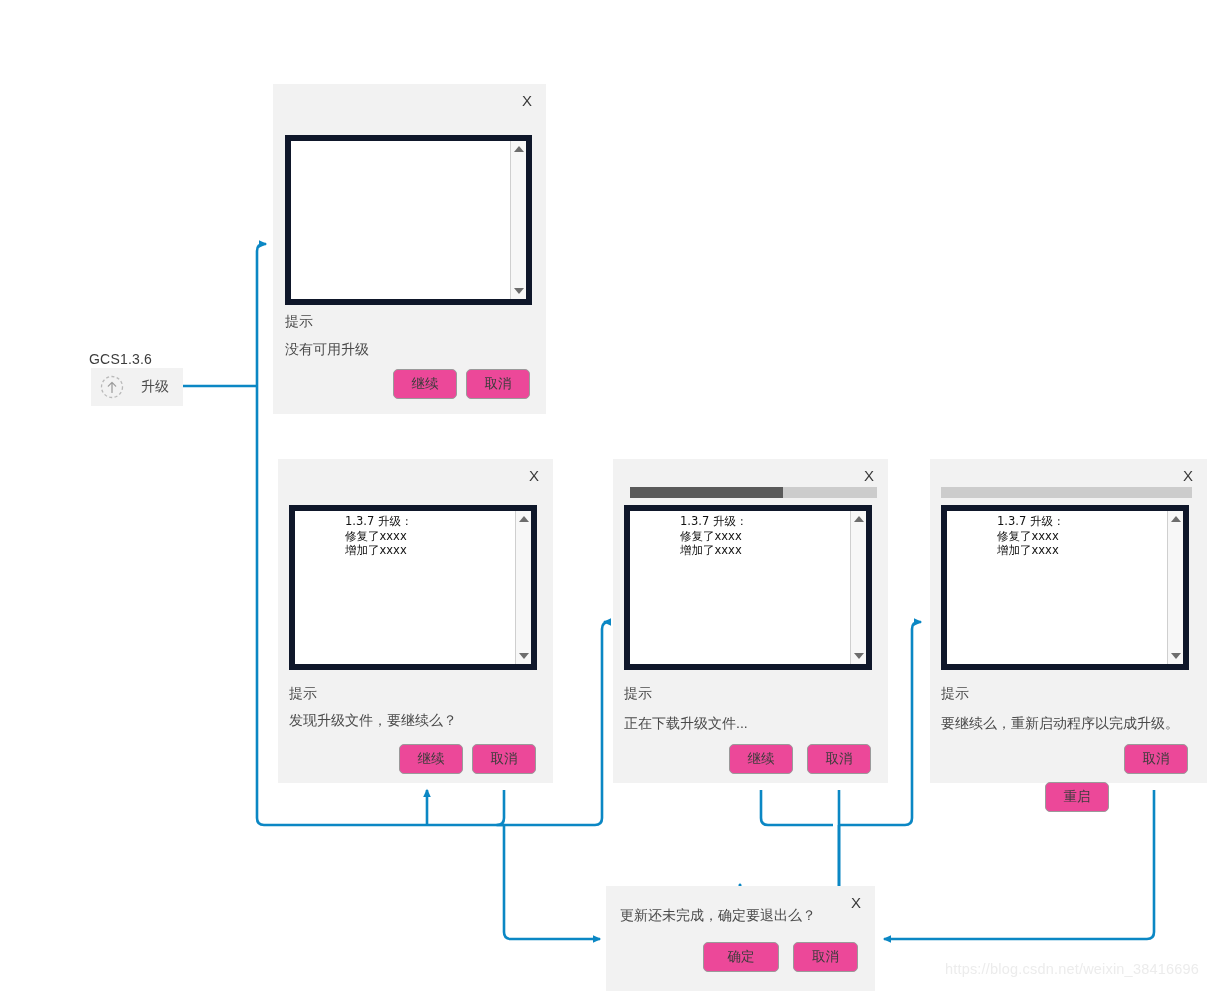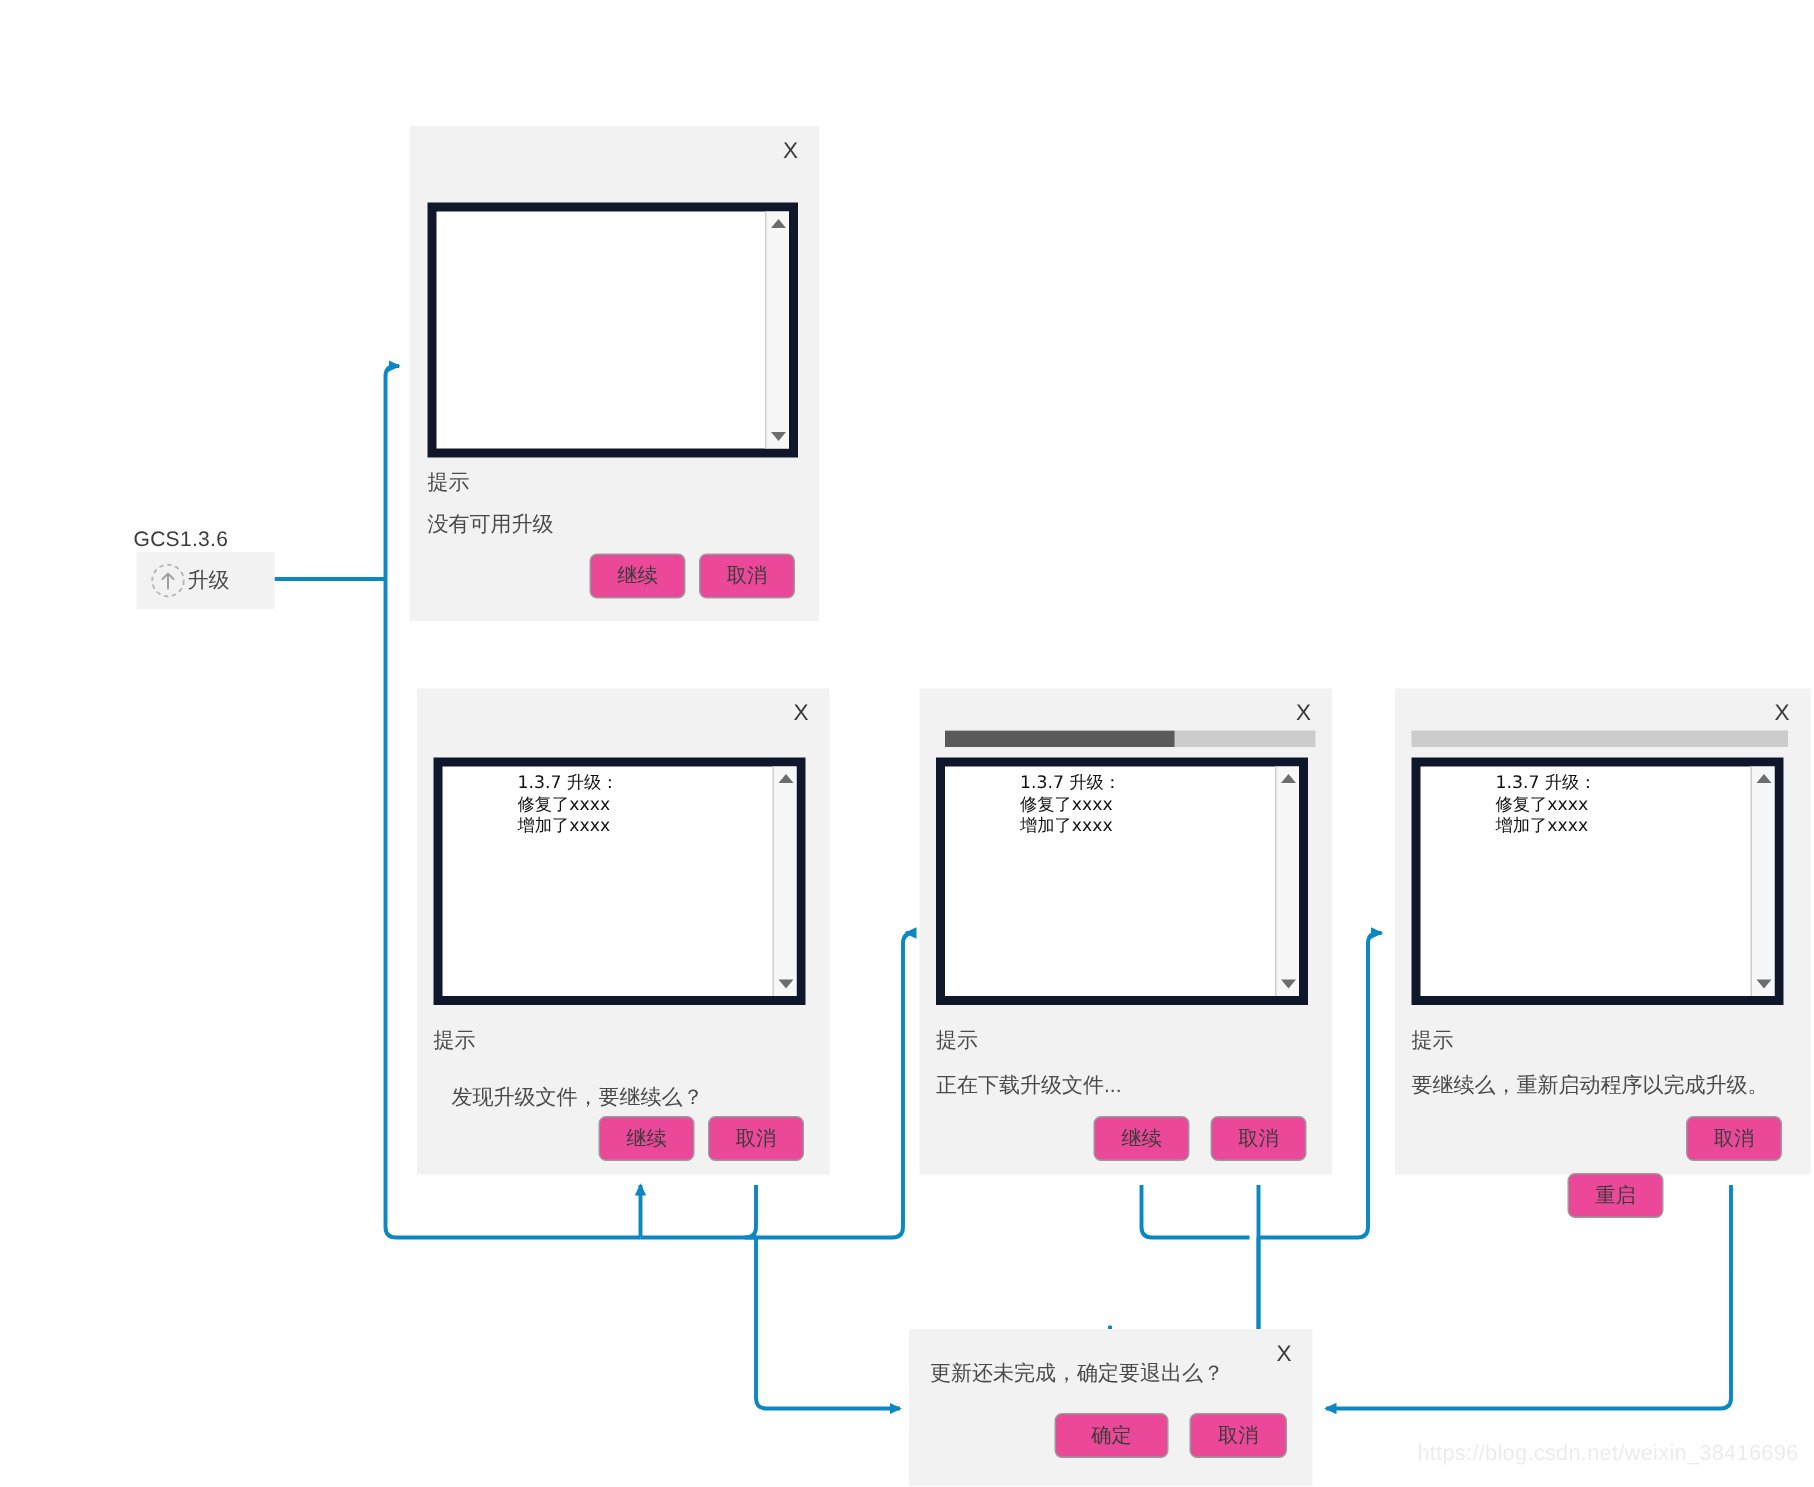--- a/index.html
+++ b/index.html
@@ -40,21 +40,21 @@
   }
   #upgrade-entry {
     position: absolute;
     left: 91px;
     top: 368px;
     width: 92px;
     height: 38px;
     background: #f2f2f2;
     display: flex;
     align-items: center;
-    gap: 0;
+    gap: 16px;
     padding-left: 8px;
     box-sizing: border-box;
   }
   #upgrade-entry .up-icon {
     width: 26px;
     height: 26px;
     flex: 0 0 26px;
   }
   #upgrade-entry .up-label {
     font-size: 14px;
@@ -247,21 +247,21 @@
       <div class="notes-text">1.3.7 升级：
 修复了xxxx
 增加了xxxx</div>
       <div class="vscroll">
         <span class="arrow up"></span>
         <span class="arrow down"></span>
       </div>
     </div>
 
     <div class="dlg-tip" style="left:11px; top:226px;">提示</div>
-    <div class="dlg-msg" style="left:11px; top:264px;margin-left:12px;">发现升级文件，要继续么？</div>
+    <div class="dlg-msg" style="left:11px; top:253px;">发现升级文件，要继续么？</div>
 
     <div class="dlg-btn" style="left:121px; top:285px; width:64px;">继续</div>
     <div class="dlg-btn" style="left:194px; top:285px; width:64px;">取消</div>
   </div>
 
   <div class="dialog" id="dialog-downloading">
     <span class="dlg-close">X</span>
 
     <div class="progressbar" style="left:17px; top:28px; width:247px;">
       <div class="fill" style="width: 62%;"></div>

